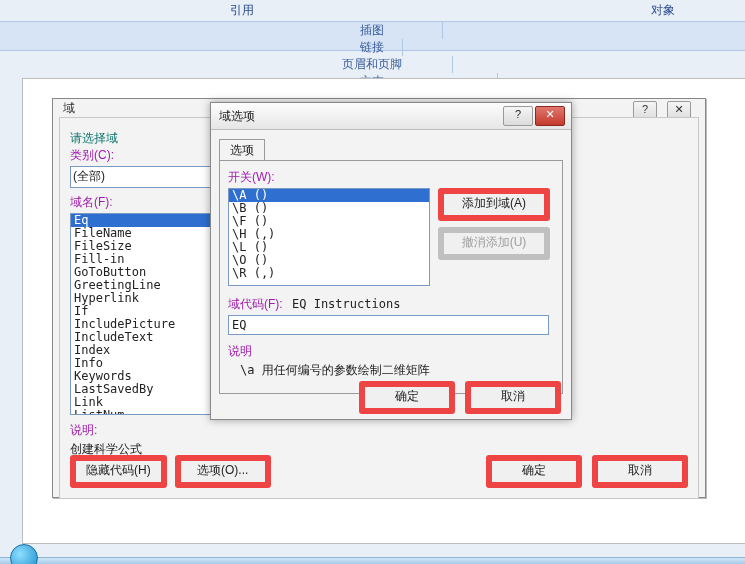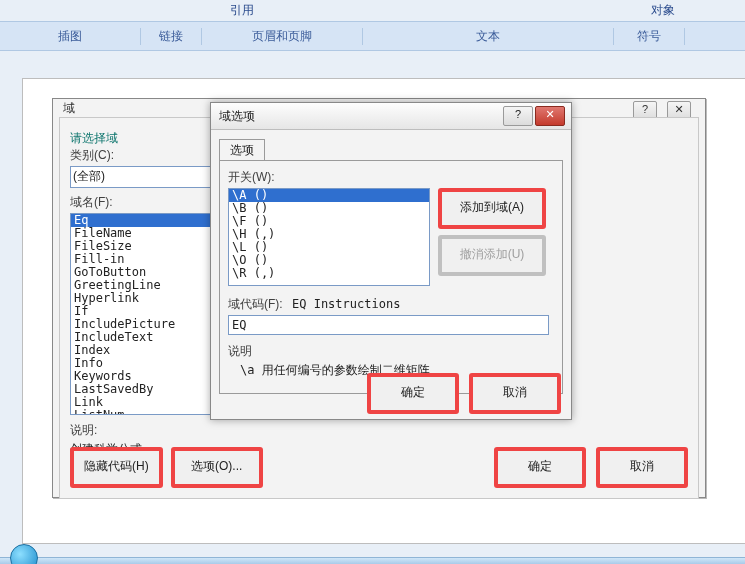--- a/index.html
+++ b/index.html
@@ -29,20 +29,21 @@
     padding-bottom: 2px;
   }
   .ribbon-groups {
     background: #d6e4f5;
     border-top: 1px solid #b0c8e3;
     border-bottom: 1px solid #b0c8e3;
     display: flex;
     height: 28px;
     align-items: center;
     color: #3a5b99;
+    flex-direction: column;
   }
   .ribbon-group {
     border-right: 1px solid #b0c8e3;
     flex: 0 0 auto;
     text-align: center;
     padding: 0 20px;
   }
   .ribbon-group.g1 { width: 140px; padding:0;}
   .ribbon-group.g2 { width: 60px; padding:0;}
   .ribbon-group.g3 { width: 160px; padding:0;}
@@ -82,21 +83,21 @@
   }
 
   .dlg-field {
     left: 52px;
     top: 98px;
     width: 652px;
     height: 398px;
   }
 
   .label {
-    color: #404040;
+    color: #a21caf;
   }
 
   .select {
     display: inline-block;
     width: 150px;
     height: 20px;
     background: #fff;
     border: 1px solid #7a9ac6;
     line-height: 18px;
     padding-left: 2px;
@@ -128,24 +129,24 @@
     background: #2f6fcf;
     color: #fff;
   }
 
   .btn {
     display: inline-block;
     min-width: 64px;
     height: 21px;
     line-height: 19px;
     background: #f0f0f0;
-    border: 4px solid #ef4444;
+    border: 6px solid #ef4444;
     border-radius: 3px;
     text-align: center;
-    padding: 6px 10px;
+    padding: 0 10px;
     color: #222;
     cursor: default;
   }
   .btn.disabled {
     color: #9e9e9e;
     border-color: #c0c0c0;
   }
 
   .field-left {
     position: absolute;

